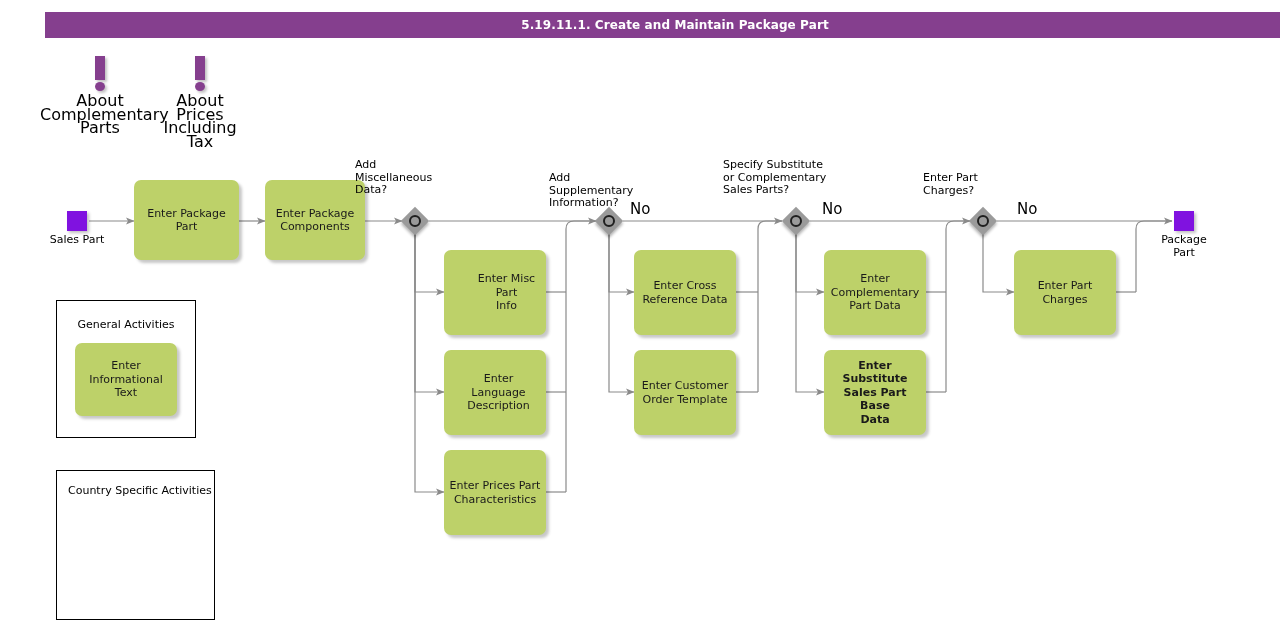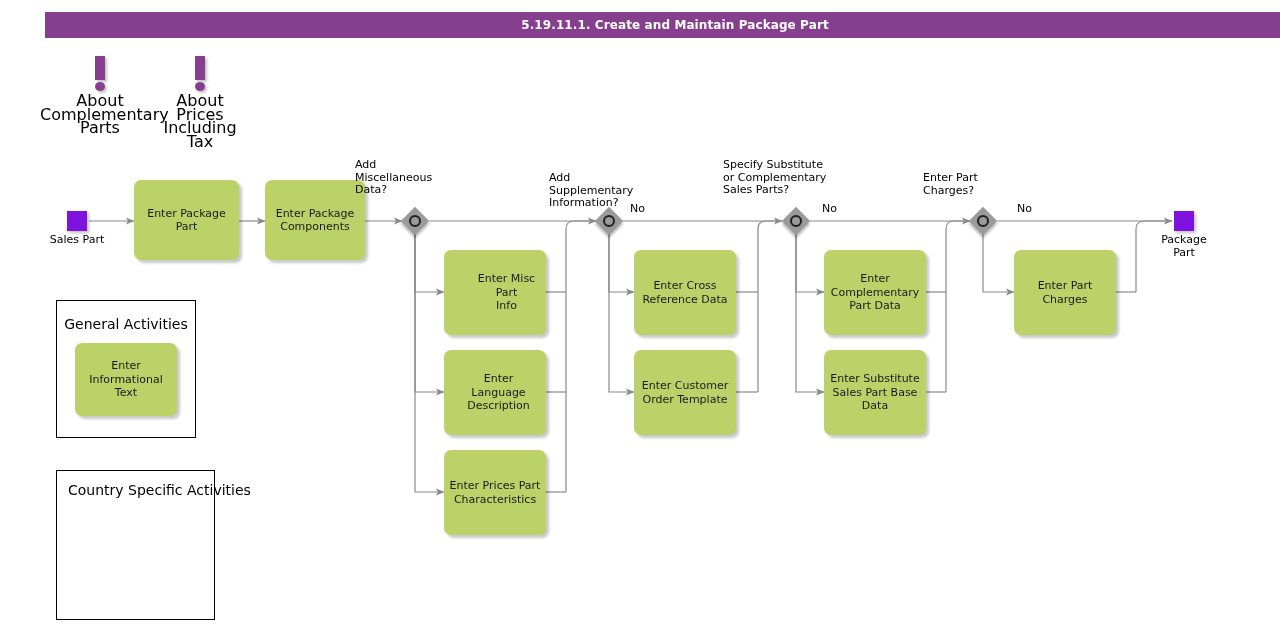--- a/index.html
+++ b/index.html
@@ -99,21 +99,21 @@
     text-align: left;
     font-size: 11px;
     line-height: 12.5px;
     color: #000000;
     white-space: pre-line;
   }
 
   
   .flow-label {
     position: absolute;
-    font-size: 11px;
+    font-size: 15px;
     line-height: 12px;
     color: #000000;
   }
 
   
   .event {
     position: absolute;
     width: 20px;
     height: 20px;
     background: #8012e0;
@@ -169,21 +169,21 @@
 
   
   .legend {
     position: absolute;
     box-sizing: border-box;
     border: 1px solid #000000;
     background: transparent;
   }
   .legend-title {
     position: absolute;
-    font-size: 14px;
+    font-size: 11px;
     line-height: 13px;
     color: #000000;
     white-space: nowrap;
   }
 </style>
 </head>
 <body>
 
 <div id="page">
 
@@ -325,21 +325,21 @@
     <div class="ring"></div>
   </div>
   <div class="flow-label" style="left:787px; top:203px;">No</div>
 
   <div class="task" style="left:789px; top:250px; width:102px; height:85px;">
     <span style="white-space: pre-line;">Enter
 Complementary
 Part Data</span>
   </div>
   <div class="task" style="left:789px; top:350px; width:102px; height:85px;">
-    <span style="white-space: pre-line;">Enter Substitute
+    <span style="white-space: pre-line; font-weight: bold;">Enter Substitute
 Sales Part Base
 Data</span>
   </div>
 
   <div class="gw-label" style="left: 888px; top: 172px; width: 120px; white-space: pre-line;">Enter Part
 Charges?</div>
   <div class="gateway" style="left:934px; top:207px;">
     <div class="diamond"></div>
     <div class="ring"></div>
   </div>

